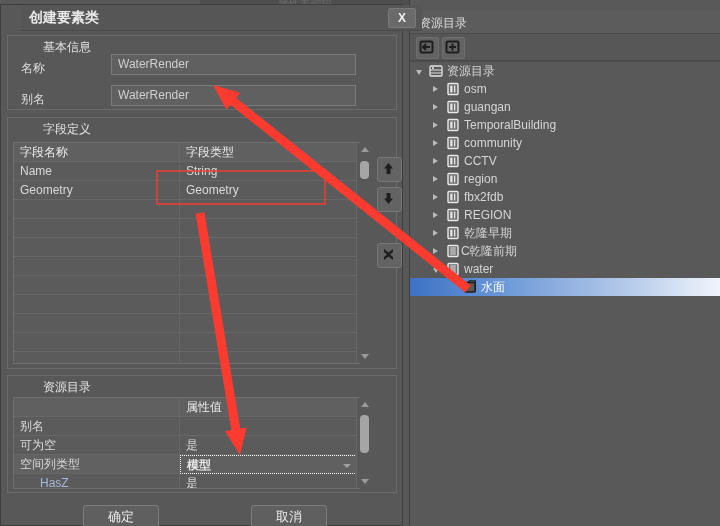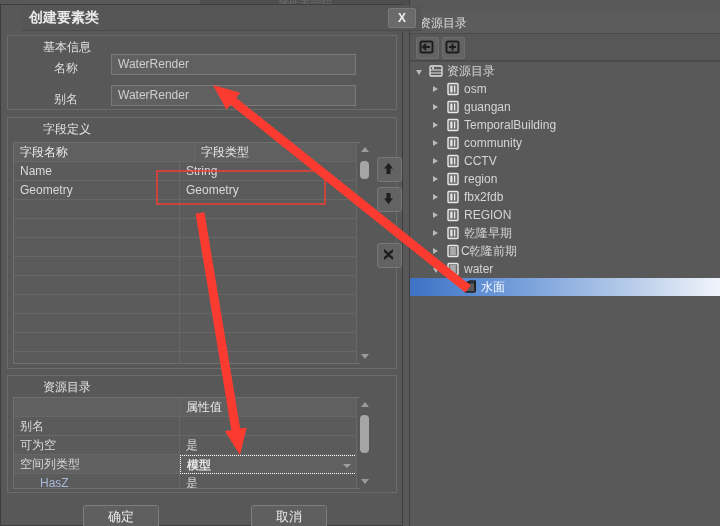--- a/index.html
+++ b/index.html
@@ -50,21 +50,21 @@
   .dlg-title{position:absolute;left:0;top:0;width:401px;height:25px;background:#565656;
              border-bottom:1px solid #4a4a4a;margin-left:20px;}
   .dlg-title .t{position:absolute;left:8px;top:4px;font-size:14px;font-weight:bold;color:#eaeaea;}
   .dlg-close{position:absolute;right:6px;top:3px;width:26px;height:18px;background:#6a6a6a;
              border:1px solid #7a7a7a;border-radius:2px;color:#efefef;font-size:12px;
              font-weight:bold;text-align:center;line-height:18px;}
 
   .group{position:absolute;border:1px solid #6b6b6b;box-sizing:border-box;background:transparent;}
   .group>.gt{position:absolute;left:9px;top:3px;font-size:12px;color:#e2e2e2;margin-left:26px;}
 
-  .fl{position:absolute;font-size:12px;color:#dedede;text-align:center;}
+  .fl{position:absolute;font-size:12px;color:#dedede;text-align:left;}
   .fi{position:absolute;background:#606060;border:1px solid #7a7a7a;box-sizing:border-box;
       color:#cfcfcf;font-size:12px;padding:0 0 0 6px;line-height:19px;height:21px;}
 
   
   .tbl{position:absolute;background:#5b5b5b;border:1px solid #6f6f6f;box-sizing:border-box;
        overflow:hidden;}
   .trw{position:relative;height:19px;box-sizing:border-box;border-bottom:1px solid #676767;}
   .trw.hdr{background:#606060;}
   .trw.selrow{background:#616161;}
   .tc{position:absolute;top:0;height:19px;line-height:19px;font-size:12px;color:#d9d9d9;
@@ -258,21 +258,21 @@
     <div class="fi" style="left:110px;top:49px;width:245px;">WaterRender</div>
     <div class="fl" style="left:20px;top:86px;width:90px;">别名</div>
     <div class="fi" style="left:110px;top:80px;width:245px;">WaterRender</div>
 
     <div class="group" style="left:6px;top:112px;width:390px;height:252px;">
       <div class="gt">字段定义</div>
     </div>
     <div class="tbl" id="deftbl" style="left:12px;top:137px;width:347px;height:222px;">
         <div class="trw hdr">
           <div class="tc hdrtxt" style="left: 0px; width: 165px;">字段名称</div>
-          <div class="tc hdrtxt c2" style="left: 180px; width: 180px;">字段类型</div>
+          <div class="tc hdrtxt c2" style="left: 165px; width: 180px;">字段类型</div>
         </div>
         <div class="trw">
           <div class="tc " style="left: 0px; width: 165px;">Name</div>
           <div class="tc c2" style="left: 165px; width: 180px;">String</div>
         </div>
         <div class="trw">
           <div class="tc " style="left: 0px; width: 165px;">Geometry</div>
           <div class="tc c2" style="left: 165px; width: 180px;">Geometry</div>
         </div>
         <div class="trw">

